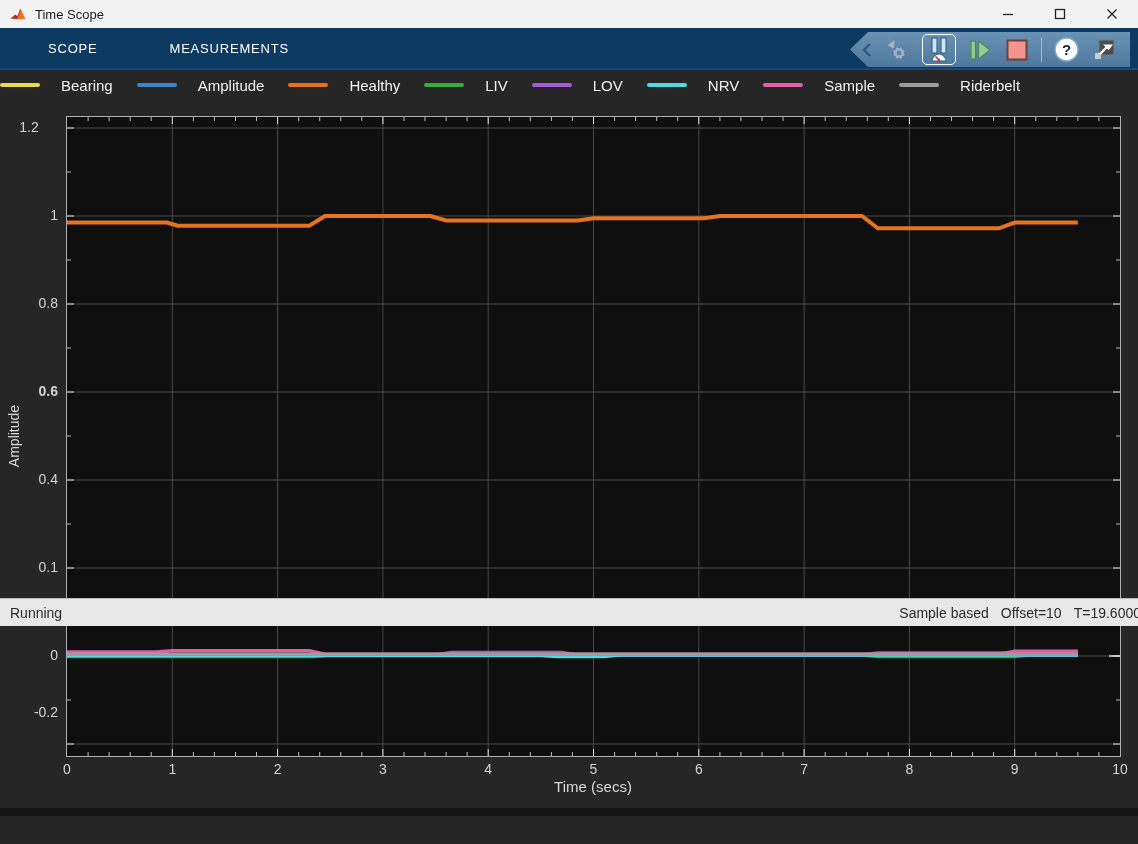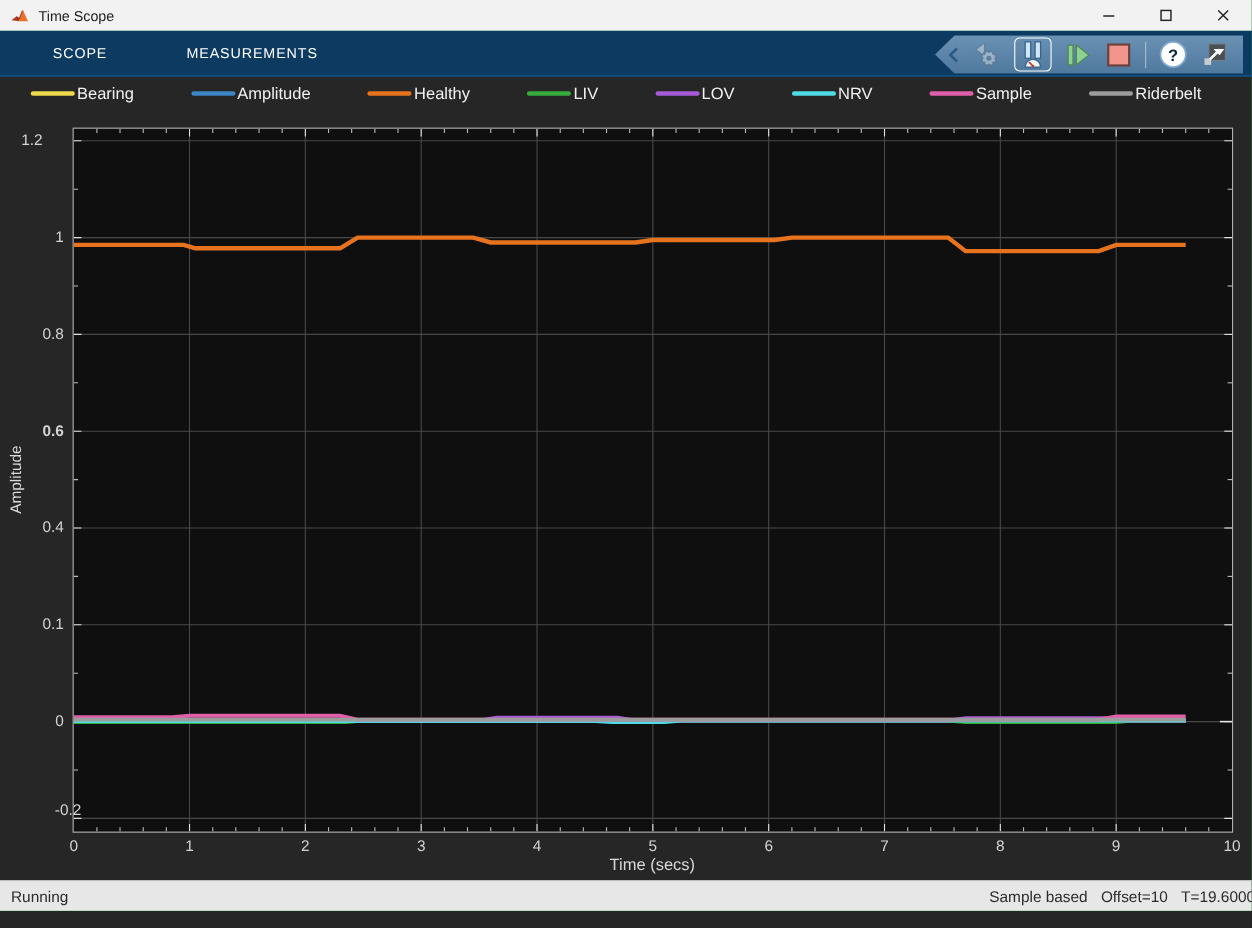--- a/index.html
+++ b/index.html
@@ -1,18 +1,18 @@
 <!DOCTYPE html>
 <html><head>
 <meta charset="utf-8">
 <style>
   * { margin:0; padding:0; box-sizing:border-box; }
   html,body { width:1138px; height:844px; overflow:hidden; background:#262626;
               font-family:"Liberation Sans", sans-serif; }
-  .window { position:relative; width:1138px; height:828px; background:#22c55e; }
+  .window { position:relative; width:1138px; height:626px; background:#b91c1c; }
 
   
   .titlebar { position:absolute; top:0; left:0; width:100%; height:28px;
               background:#f2f2f2; display:flex; align-items:center; }
   .app-icon { margin-left:9px; width:18px; height:18px; flex:0 0 auto; }
   .title-text { margin-left:8px; font-size:13px; color:#1a1a1a; }
   .win-controls { position:absolute; right:0; top:0; height:28px; display:flex; }
   .win-btn { width:52px; height:28px; display:flex; align-items:center; justify-content:center;
              background:transparent; border:none; cursor:default; }
 
@@ -30,21 +30,21 @@
                    clip-path:polygon(18px 0, 100% 0, 100% 100%, 18px 100%, 0 50%); }
   .tool-btn { background:none; border:none; padding:0; display:flex; align-items:center;
               justify-content:center; cursor:default; }
   .tool-sep { width:1px; height:24px; background:#a9bccd; }
   .pause-wrap { border:1.5px solid #ffffff; border-radius:5px; padding:1px 3px;
                 display:flex; align-items:center; }
 
   
   .legendbar { position:absolute; top:70px; left:0; width:100%; height:30px;
                background:#262626; display:flex; align-items:center; gap:24px; }
-  .legend-item { display:flex; align-items:center; gap:2px; cursor:default;padding-left:28px; }
+  .legend-item { display:flex; align-items:center; gap:21px; cursor:default; }
   .legend-swatch { width:40px; height:4px; border-radius:2px; }
   .legend-label { font-size:15px; color:#f1f1f1; }
 
   
   .plot-region { position:absolute; top:100px; left:0; width:1138px; height:716px;
                  background:#262626; }
   .axesbox { position:absolute; left:67px; top:17px; width:1053px; height:639px;
              background:#0f0f0f; outline:1px solid #b0b0b0; }
   .axesbox svg { display:block; }
   .ylabel { position:absolute; left:14px; top:336px; transform:translate(-50%,-50%) rotate(-90deg);
@@ -360,21 +360,21 @@
           <polyline points="0.0,105.6 100.0,105.6 110.6,108.7 242.2,108.7 258.0,99.0 363.3,99.0 379.1,103.4 510.7,103.4 526.5,101.2 637.1,101.2 652.9,99.0 795.0,99.0 810.8,111.3 931.9,111.3 947.7,105.6 1010.9,105.6" fill="none" stroke="#E8731E" stroke-width="4"></polyline>
           <polyline points="0.0,539.4 247.5,539.4 263.3,538.1 795.0,538.1 810.8,539.4 947.7,539.4 963.5,538.1 1010.9,538.1" fill="none" stroke="#35AC3B" stroke-width="3.5"></polyline>
           <polyline points="0.0,538.1 368.5,538.1 384.3,535.5 494.9,535.5 510.7,538.1 795.0,538.1 810.8,535.9 937.2,535.9 953.0,538.1 1010.9,538.1" fill="none" stroke="#A65BD6" stroke-width="3.5"></polyline>
           <polyline points="0.0,538.6 473.9,538.6 489.6,539.4 537.0,539.4 552.8,538.1 1010.9,538.1" fill="none" stroke="#4FDBE4" stroke-width="3.5"></polyline>
           <polyline points="0.0,535.0 89.5,535.0 105.3,533.7 242.2,533.7 258.0,537.2 931.9,537.2 947.7,534.2 1010.9,534.2" fill="none" stroke="#E05FA9" stroke-width="3.5"></polyline>
           <polyline points="0.0,537.2 1010.9,537.2" fill="none" stroke="#9C9C9C" stroke-width="3.5"></polyline>
         </svg>
     </div>
     <div class="xlabel">Time (secs)</div>
     <div class="dark-strip"></div>
-  <div class="ytick" style="top: 628px; margin-left: 16px;">-0.2</div>
+  <div class="ytick" style="top: 604px;">-0.2</div>
       <div class="ytick" style="top: 547px;">0</div>
       <div class="ytick" style="top: 459px;">0.1</div>
       <div class="ytick" style="top: 371px;">0.4</div>
       <div class="ytick" style="top: 283px; font-weight: bold;">0.6</div>
       <div class="ytick" style="top: 195px;">0.8</div>
       <div class="ytick" style="top: 107px;">1</div>
       <div class="ytick" style="top: 19px; text-align: center;">1.2</div>
       <div class="xtick" style="left: 67px;">0</div>
       <div class="xtick" style="left: 172.3px;">1</div>
       <div class="xtick" style="left: 277.6px;">2</div>

